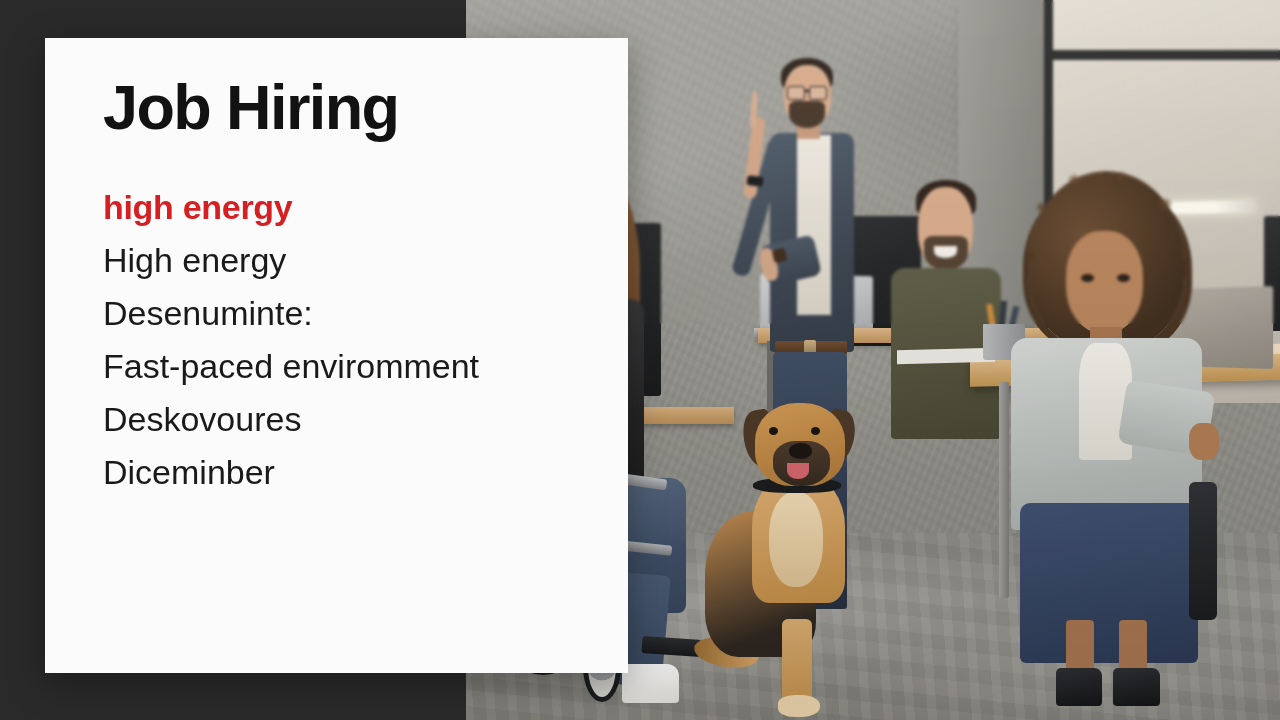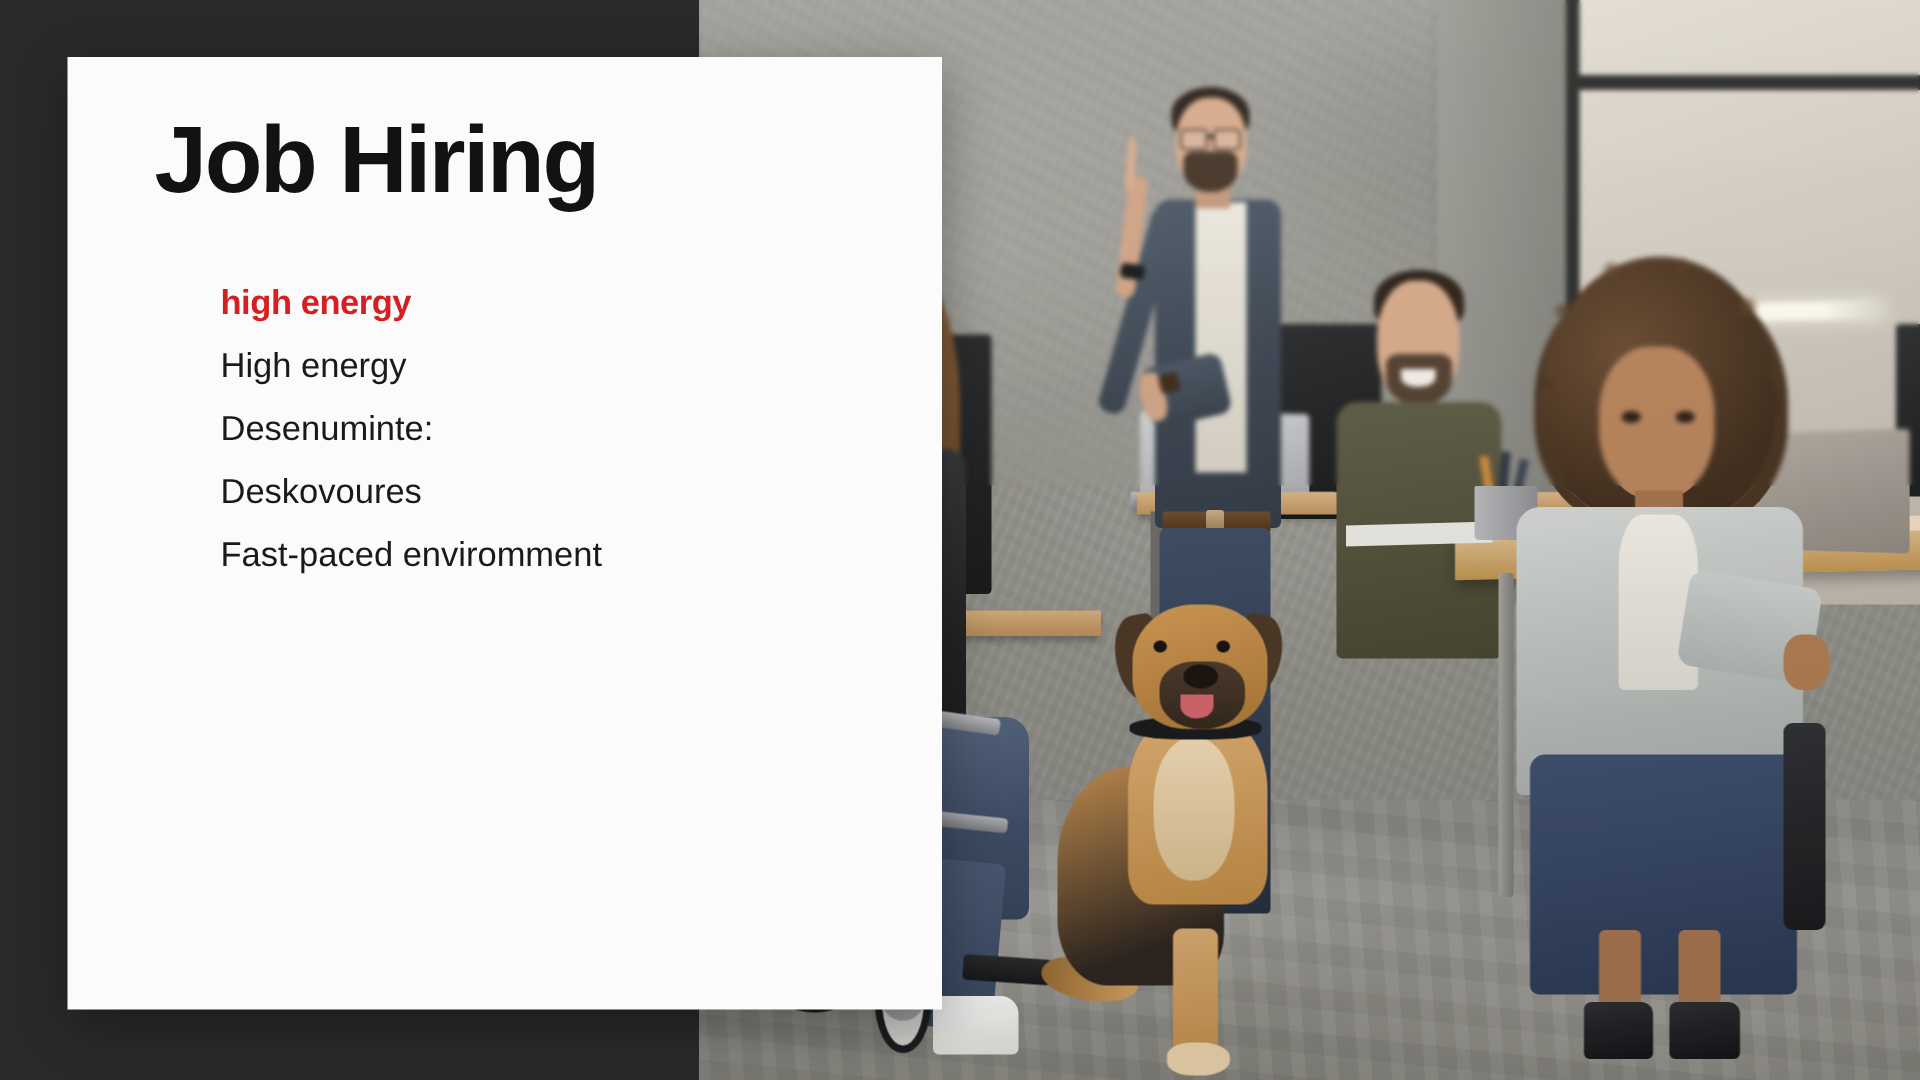--- a/index.html
+++ b/index.html
@@ -585,26 +585,25 @@
     font-weight:700;
     letter-spacing:-1.6px;
     color:#121212;
     line-height:1;
   }
   .card-list{
     position:absolute;left:58px;top:152px;
     width:500px;
   }
   .list-item{
-    font-size:23px;
+    font-size:34px;
     line-height:1;
     color:#1a1a1a;
     margin-bottom:19px;
     white-space:nowrap;
-    margin-left:44px;
   }
   .list-item.kw{
     font-weight:700;
     color:#d51f22;
     letter-spacing:-.3px;
   }
 </style>
 </head>
 <body>
 
@@ -769,18 +768,19 @@
   </div>
 
   <div class="dark-panel"></div>
 
   <div class="card">
     <div class="card-title">Job Hiring</div>
     <div class="card-list">
         <div class="list-item kw">high energy</div>
         <div class="list-item">High energy</div>
         <div class="list-item">Desenuminte:</div>
+        <div class="list-item">Fast-paced enviromment</div>
         <div class="list-item">Deskovoures</div>
-        <div class="list-item">Fast-paced enviromment</div>
+        <div class="list-item">Diceminber</div>
       </div>
   </div>
 
 </div>
 
 </body></html>

